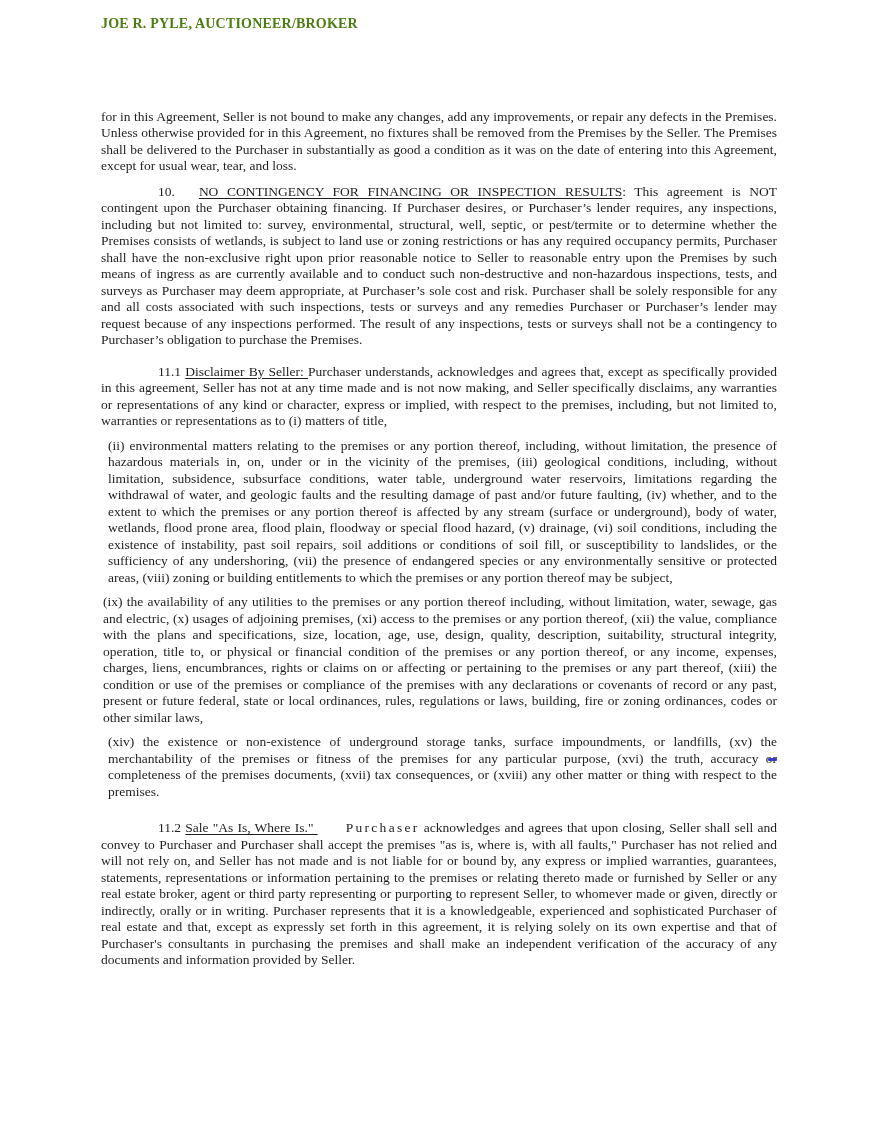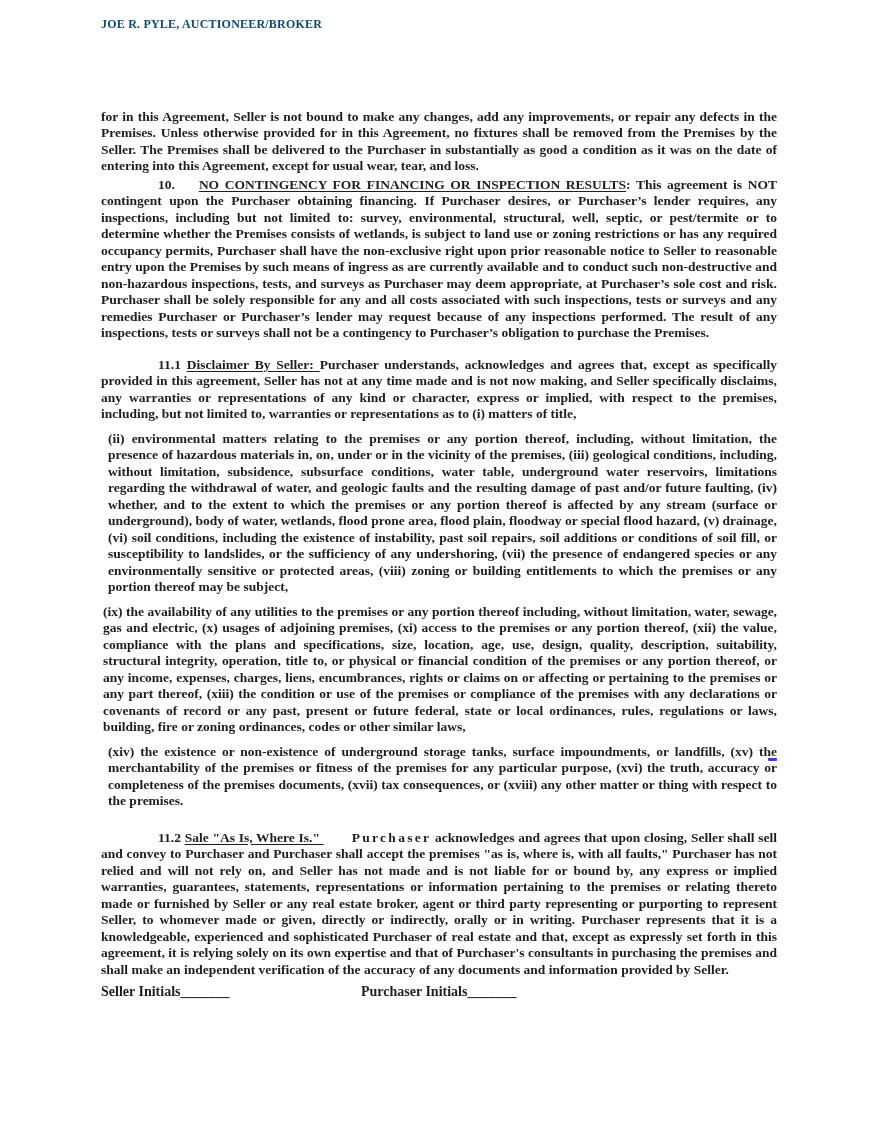--- a/index.html
+++ b/index.html
@@ -11,27 +11,27 @@
     overflow:hidden;
     font-family:"Liberation Serif","DejaVu Serif",serif;
     color:#1e1e1e;
     font-size:13.5px;
     line-height:16.5px;
   }
   .content { position:absolute; left:101px; top:0; width:676px; }
   .hdr {
     margin-top:16px;
     font-weight:bold;
-    font-size:12px;
+    font-size:14px;
     letter-spacing:0.2px;
-    color:#0c4a6e;
+    color:#4d7c0f;
   }
-  p { margin:0; text-align:justify;font-weight:bold; }
+  p { margin:0; text-align:justify; }
   .p-cont   { margin-top:76px; }
-  .p-s10    { margin-top:2px; }
+  .p-s10    { margin-top:9px; }
   .p-h11    { margin-top:24px; text-align:left; }
   .p-s11a   { margin-top:15px; }
   .p-block  { margin-top:8px; padding-left:7px; }
   .p-block.flush { padding-left:2px; }
   .p-s11b   { margin-top:20px; }
   .tab1 { display:inline-block; width:57px; }
   .tab2 { display:inline-block; width:24px; }
   .u { text-decoration:underline; text-underline-offset:2px; }
   .spaced { letter-spacing:2.3px;margin-left:28px; }
   .initials-row {
@@ -67,21 +67,17 @@
     <p class="p-s11a"><span class="tab1"></span><span>11.1 </span><span class="u">Disclaimer By Seller:  </span><span>Purchaser understands, acknowledges and agrees that, except as specifically provided in this agreement, Seller has not at any time made and is not now making, and Seller specifically disclaims, any warranties or representations of any kind or character, express or implied, with respect to the premises, including, but not limited to, warranties or representations as to (i) matters of title,</span></p>
 
     <p class="p-block">(ii) environmental matters relating to the premises or any portion thereof, including, without limitation, the presence of hazardous materials in, on, under or in the vicinity of the premises, (iii) geological conditions, including, without limitation, subsidence, subsurface conditions, water table, underground water reservoirs, limitations regarding the withdrawal of water, and geologic faults and the resulting damage of past and/or future faulting, (iv) whether, and to the extent to which the premises or any portion thereof is affected by any stream (surface or underground), body of water, wetlands, flood prone area, flood plain, floodway or special flood hazard, (v) drainage, (vi) soil conditions, including the existence of instability, past soil repairs, soil additions or conditions of soil fill, or susceptibility to landslides, or the sufficiency of any undershoring, (vii) the presence of endangered species or any environmentally sensitive or protected areas, (viii) zoning or building entitlements to which the premises or any portion thereof may be subject,</p>
 
     <p class="p-block flush">(ix) the availability of any utilities to the premises or any portion thereof including, without limitation, water, sewage, gas and electric, (x) usages of adjoining premises,  (xi) access to the premises or any portion thereof, (xii) the value, compliance with the plans and specifications, size, location, age, use, design, quality, description, suitability, structural integrity, operation, title to, or physical or financial condition of the premises or any portion thereof, or any income, expenses, charges, liens, encumbrances, rights or claims on or affecting or pertaining to the premises or any part thereof, (xiii) the condition or use of the premises or compliance of the premises with any declarations or covenants of record or any past, present or future federal, state or local ordinances, rules, regulations or laws, building, fire or zoning ordinances, codes or other similar laws,</p>
 
     <p class="p-block">(xiv) the existence or non-existence of underground storage tanks, surface impoundments, or landfills, (xv) the merchantability of the premises or fitness of the premises for any particular purpose, (xvi) the truth, accuracy or completeness of the premises documents, (xvii) tax consequences, or (xviii) any other matter or thing with respect to the premises.</p>
 
     <p class="p-s11b"><span class="tab1"></span><span>11.2 </span><span class="u">Sale "As Is, Where Is." </span><span class="spaced">Purchaser</span><span> acknowledges and agrees that upon closing, Seller shall sell and convey to Purchaser and Purchaser shall accept the premises "as is, where is, with all faults," Purchaser has not relied and will not rely on, and Seller has not made and is not liable for or bound by, any express or implied warranties, guarantees, statements, representations or information pertaining to the premises or relating thereto made or furnished by Seller or any real estate broker, agent or third party representing or purporting to represent Seller, to whomever made or given, directly or indirectly, orally or in writing. Purchaser represents that it is a knowledgeable, experienced and sophisticated Purchaser of real estate and that, except as expressly set forth in this agreement, it is relying solely on its own expertise and that of Purchaser's consultants in purchasing the premises and shall make an independent verification of the accuracy of any documents and information provided by Seller.</span></p>
 
-    <div class="initials-row">
-      <span class="grp seller"><span>Seller Initials</span><span class="blank">_______</span></span>
-      <span class="grp"><span>Purchaser Initials</span><span class="blank">_______</span></span>
-    </div>
 
   </div>
 
   <div class="margin-mark" style="background: rgb(59, 59, 208);"></div>
 </div>
 
 </body></html>

